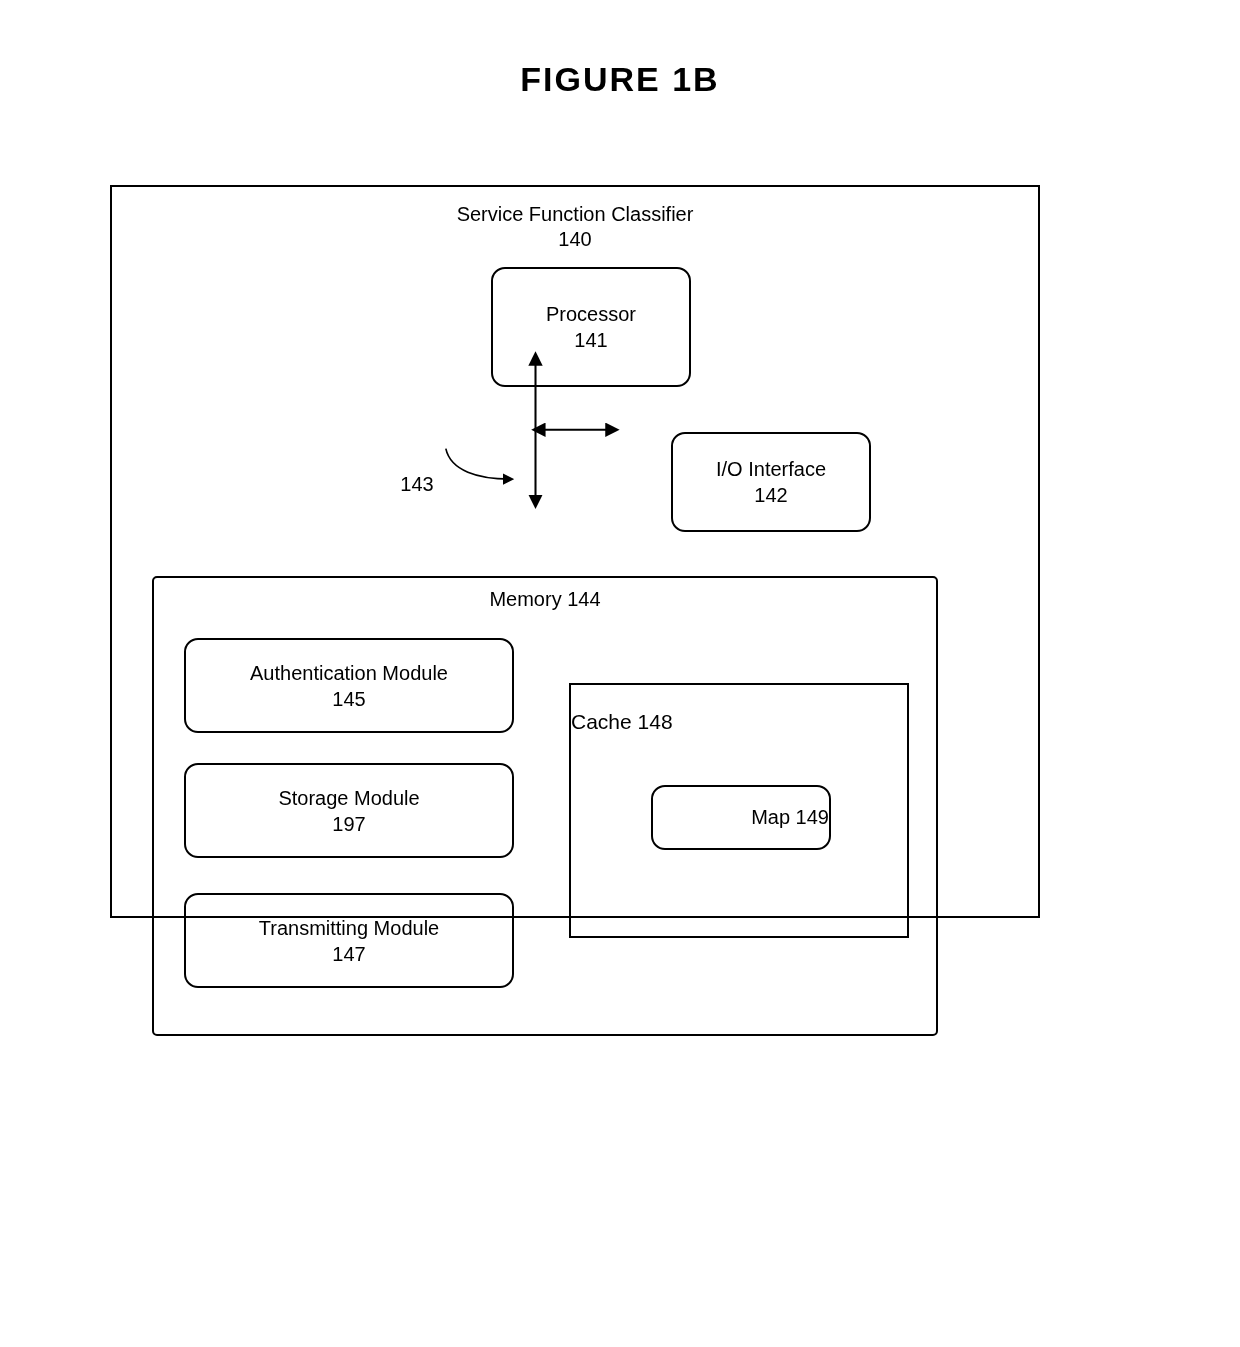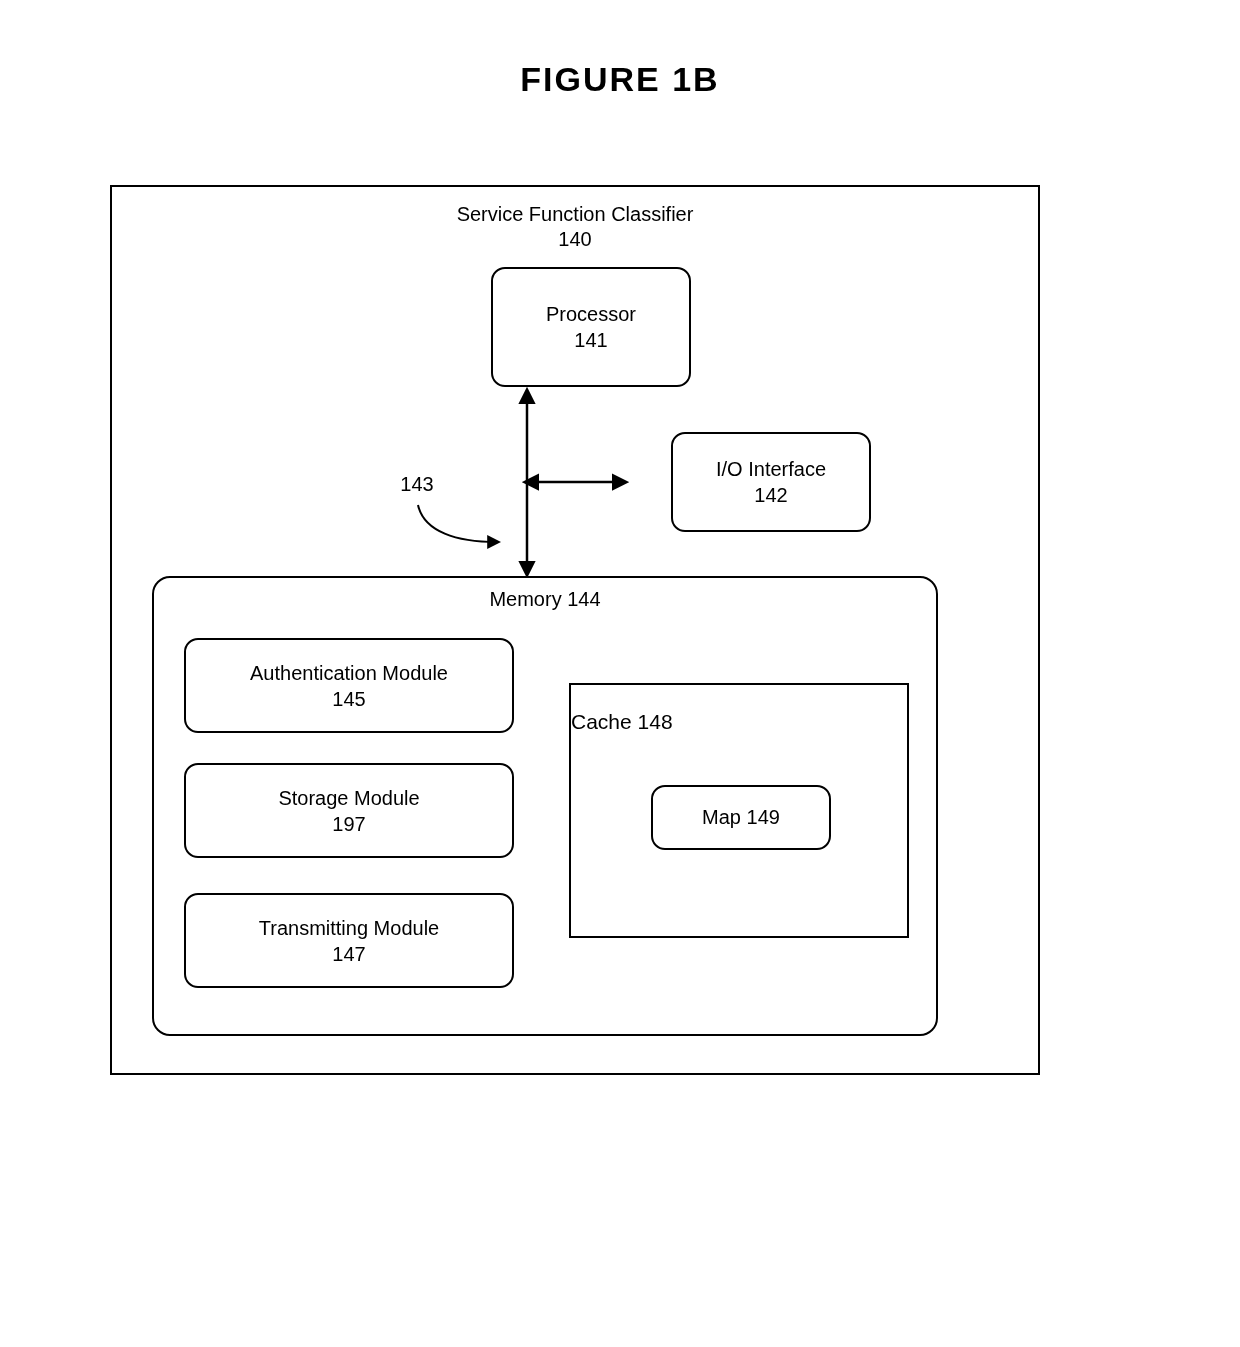--- a/index.html
+++ b/index.html
@@ -22,21 +22,21 @@
     text-align: center;
     font-size: 34px;
     font-weight: 700;
     letter-spacing: 2px;
   }
   .outer {
     position: absolute;
     left: 110px;
     top: 185px;
     width: 930px;
-    height: 890px;
+    height: 733px;
     border: 2px solid #000;
     box-sizing: border-box;
   }
   .label {
     position: absolute;
     text-align: center;
     font-size: 20px;
     line-height: 1.25;
   }
   .sfc-label {
@@ -86,21 +86,21 @@
     height: 100%;
     pointer-events: none;
   }
   .memory {
     position: absolute;
     left: 40px;
     top: 389px;
     width: 786px;
     height: 460px;
     border: 2.5px solid #000;
-    border-radius: 18px;
+    border-radius: 5px;
     box-sizing: border-box;
   }
   .memory-label {
     position: absolute;
     top: 10px;
     left: 0;
     width: 100%;
     text-align: center;
     font-size: 20px;
   }
@@ -156,21 +156,21 @@
     position: absolute;
     left: 80px;
     top: 100px;
     width: 180px;
     height: 65px;
     border: 2.5px solid #000;
     border-radius: 14px;
     box-sizing: border-box;
     display: flex;
     align-items: center;
-    justify-content: center;
+    justify-content: flex-end;
     font-size: 20px;
   }
 </style>
 </head>
 <body>
 
 <div class="page">
   <div class="figure-title">FIGURE 1B</div>
 
   <div class="outer">

